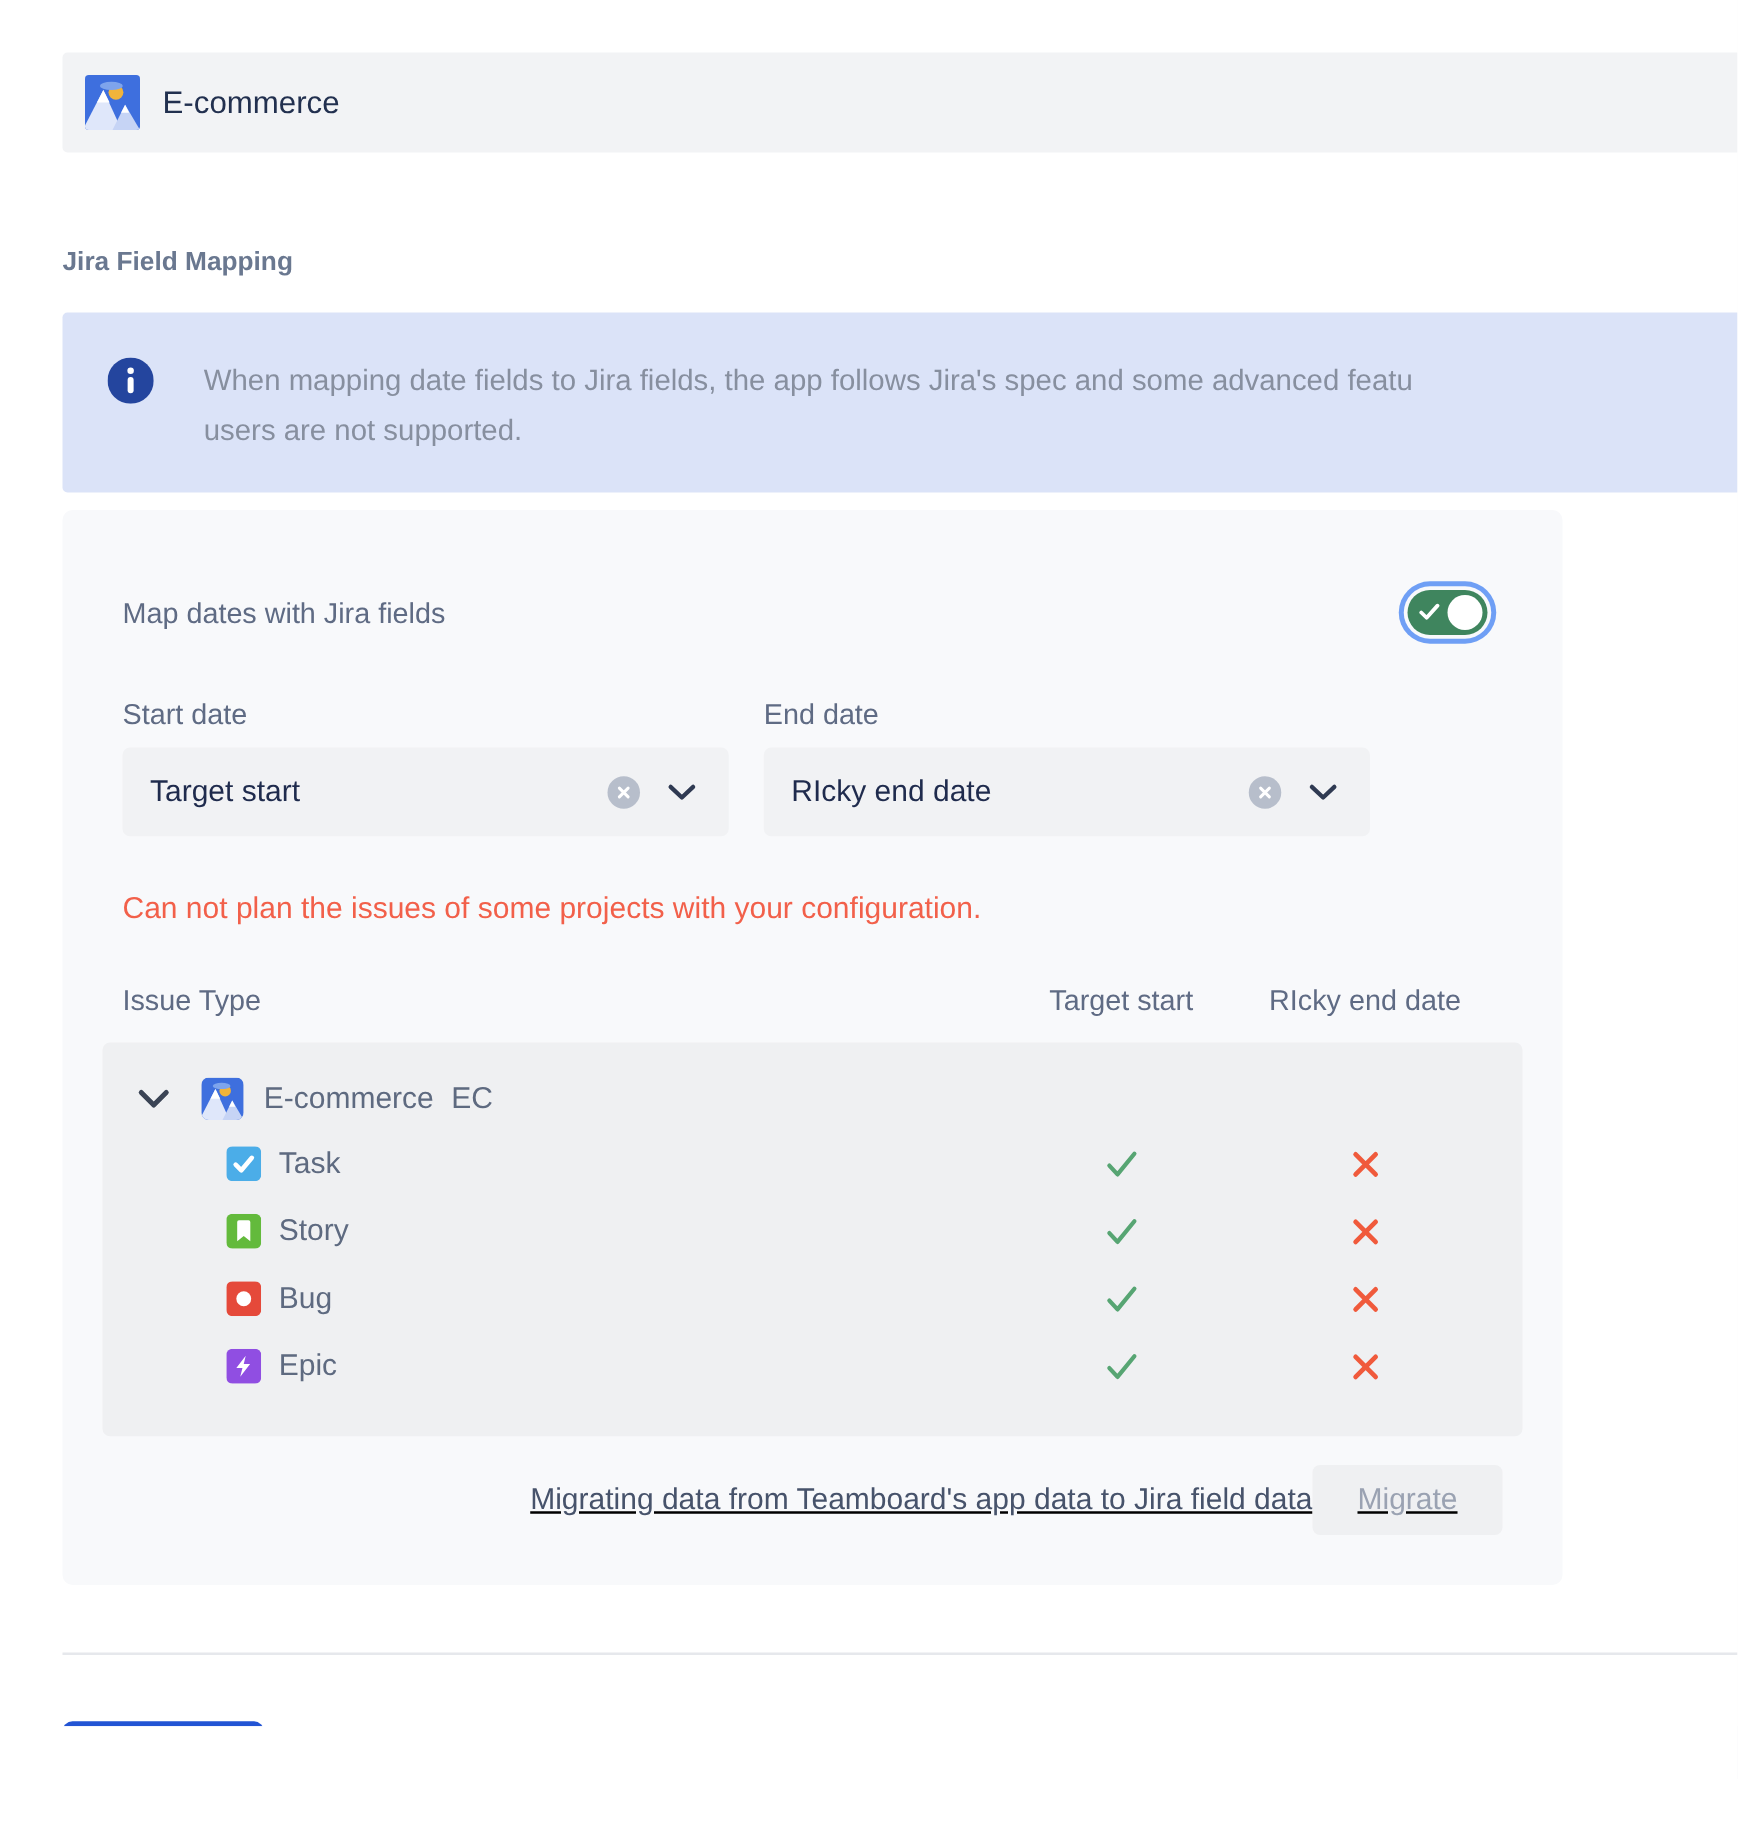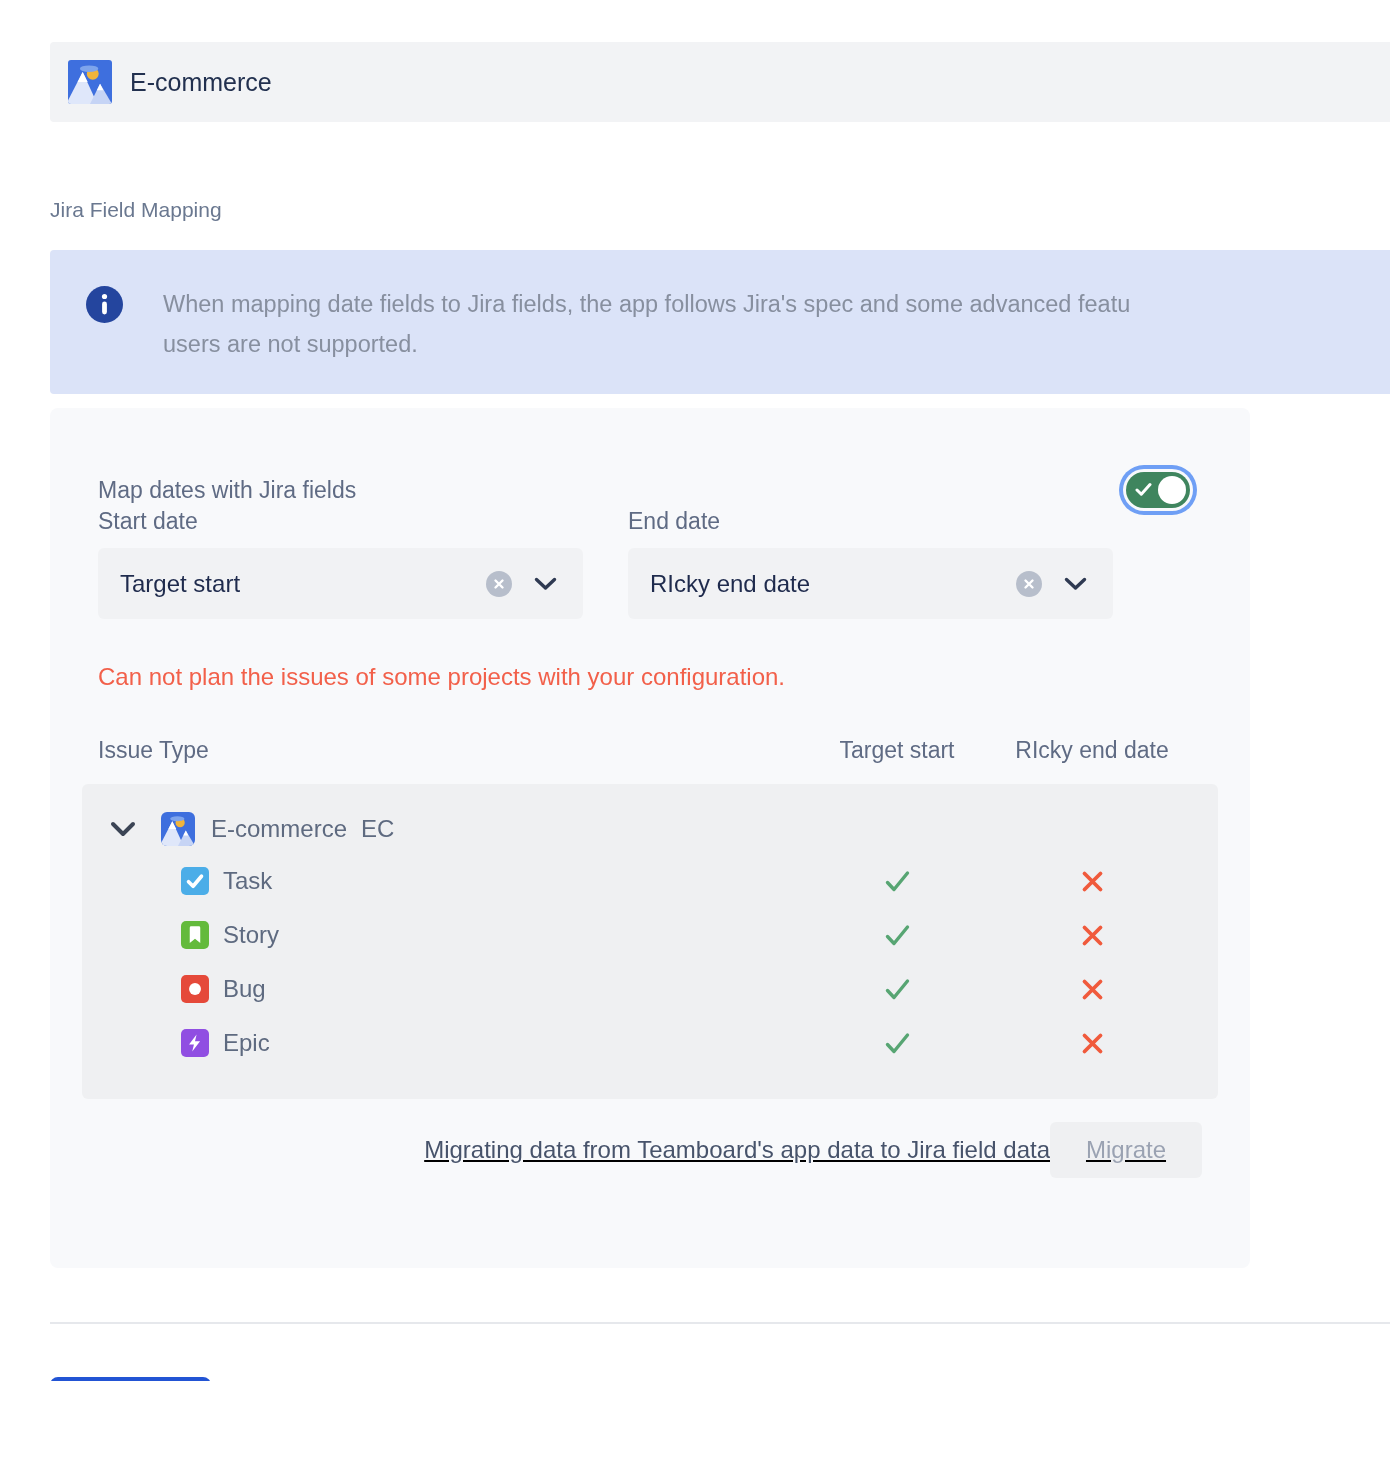--- a/index.html
+++ b/index.html
@@ -9,21 +9,21 @@
 
   
   .project-bar {
     margin:42px -14px 0 50px; height:80px; background:#f2f3f5;
     border-radius:4px; display:flex; align-items:center; padding-left:18px;
   }
   .project-avatar { width:44px; height:44px; border-radius:3px; overflow:hidden; flex:0 0 auto; }
   .project-bar .project-name { margin-left:18px; font-size:25px; font-weight:500; color:#22304f; }
 
   
-  .section-title { margin:76px 0 0 50px; font-size:21px; font-weight:400; color:#6a7890; }
+  .section-title { margin:76px 0 0 50px; font-size:21px; font-weight:700; color:#6a7890; }
 
   
   .info-banner {
     margin:28px -14px 0 50px; height:144px; background:var(--banner-bg,#dbe3f8);
     border-radius:4px; display:flex; padding:34px 0 0 36px;
   }
   .info-icon { width:37px; height:37px; flex:0 0 auto; margin-top:2px; }
   .banner-text { margin-left:40px; color:#878f9f; font-size:23.5px; line-height:40px; white-space:nowrap; }
 
   
@@ -34,21 +34,21 @@
   .toggle-row { display:flex; align-items:center; justify-content:space-between; padding:0 54px 0 48px;gap:28px; }
   .toggle-label { font-size:23px; color:#5f6b84; }
   .toggle {
     position:relative; width:64px; height:36px; border-radius:18px;
     background:var(--toggle-green,#3f855e); cursor:pointer; flex:0 0 auto; margin-right:6px;
     box-shadow:0 0 0 3px #f8f9fb, 0 0 0 7px var(--focus-ring,#6f9ff5);
   }
   .toggle .knob { position:absolute; top:4px; right:4px; width:28px; height:28px; border-radius:50%; background:#fff; }
   .toggle .tick { position:absolute; left:9px; top:10px; }
 
-  .fields-row { display:flex; gap:45px; padding:0 48px; }
+  .fields-row { display:flex; gap:28px; padding:0 48px; margin-top:50px; }
   .field { width:485px; }
   .field-label { font-size:23px; color:#5f6b84; }
   .select {
     margin-top:13px; height:71px; background:#f1f2f4; border-radius:6px;
     display:flex; align-items:center; padding:0 26px 0 22px; cursor:pointer;
   }
   .select .value { flex:1; font-size:24px; color:#1f2b4d; }
   .clear-btn { width:26px; height:26px; border-radius:50%; background:#b7becb; display:flex; align-items:center; justify-content:center; cursor:pointer; }
   .select .chev { margin-left:22px; display:flex; }
 

